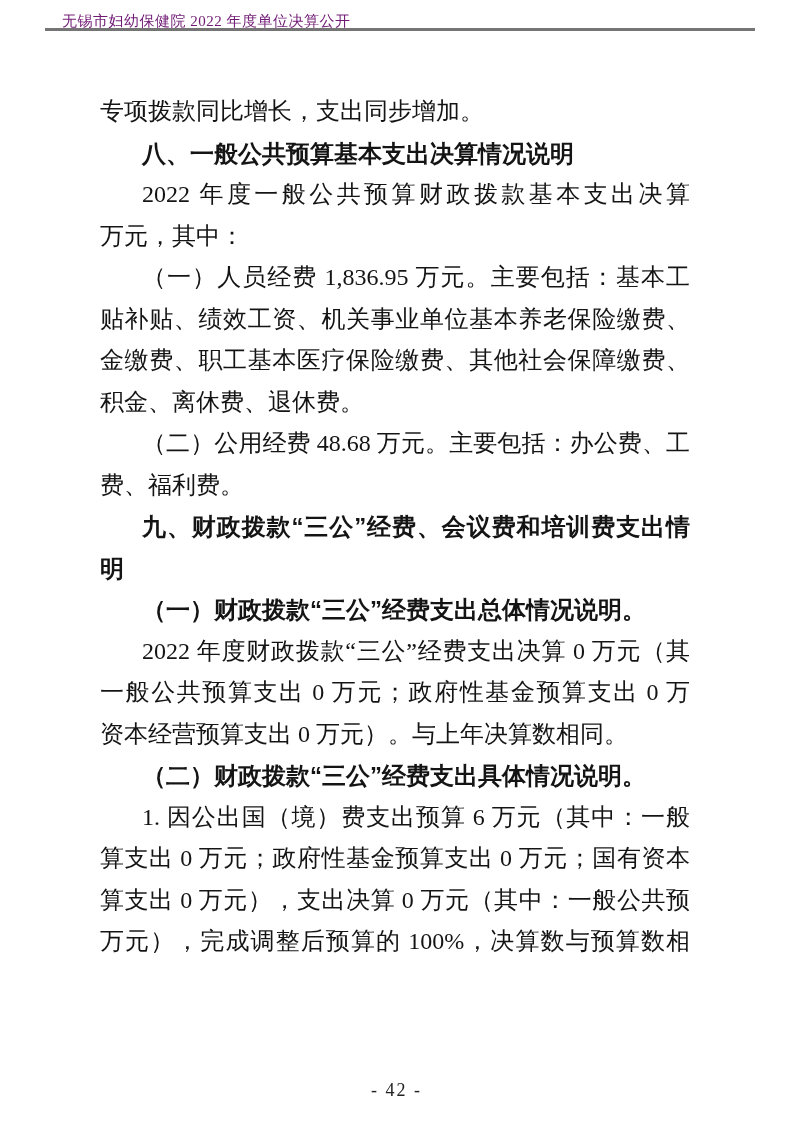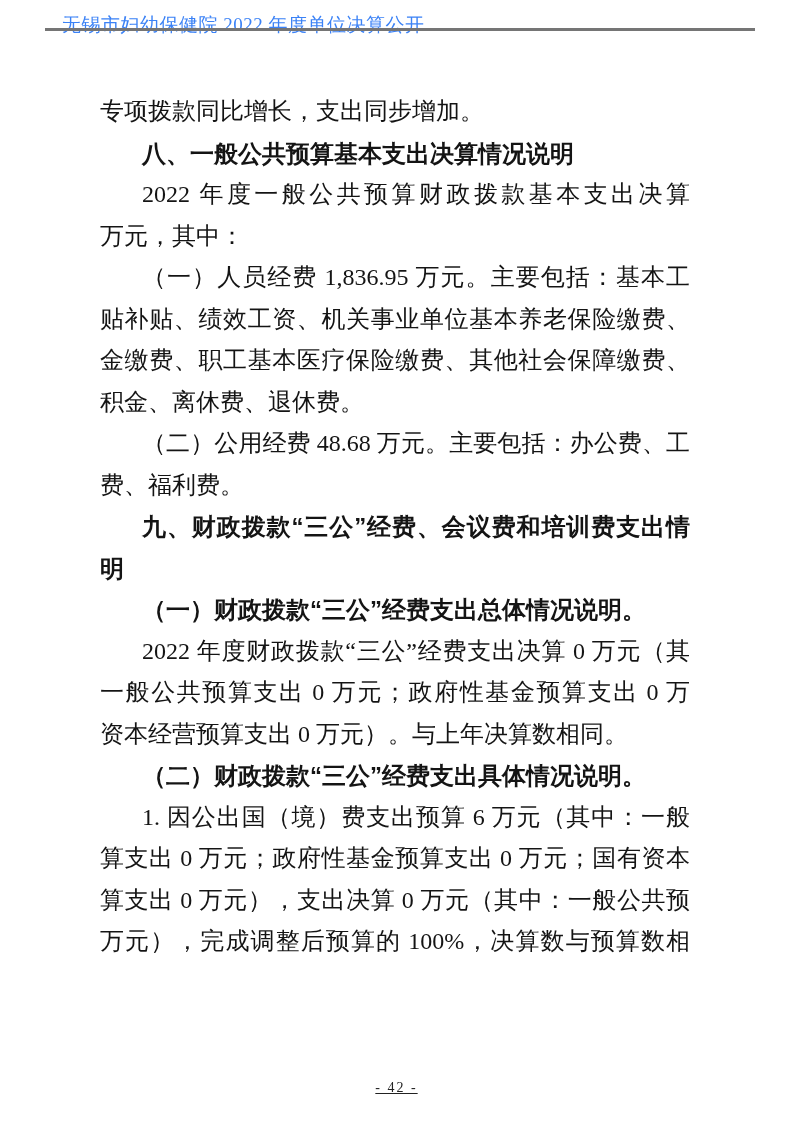--- a/index.html
+++ b/index.html
@@ -13,23 +13,23 @@
     height: 1122px;
     background: #ffffff;
     overflow: hidden;
     font-family: "Liberation Serif", "DejaVu Serif", serif;
     color: #111111;
   }
   .doc-header {
     position: absolute;
     left: 62px;
     top: 12px;
-    font-size: 19px;
+    font-size: 15px;
     letter-spacing: 0.5px;
-    color: #3b82f6;
+    color: #701a75;
     white-space: nowrap;
   }
   .header-rule {
     position: absolute;
     left: 45px;
     top: 28px;
     width: 710px;
     height: 3px;
     background: #757575;
   }
@@ -56,24 +56,23 @@
   .para.heading .line {
     font-weight: 700;
     font-family: "Liberation Sans", "DejaVu Sans", sans-serif;
   }
   .doc-footer {
     position: absolute;
     left: 0;
     top: 1080px;
     width: 100%;
     text-align: center;
-    font-size: 14px;
+    font-size: 18px;
     letter-spacing: 2px;
     color: #222222;
-    text-decoration: underline;
   }
 </style>
 </head>
 <body>
 
 <div class="page">
 
   <div class="doc-header">无锡市妇幼保健院 2022 年度单位决算公开</div>
   <div class="header-rule"></div>
 

